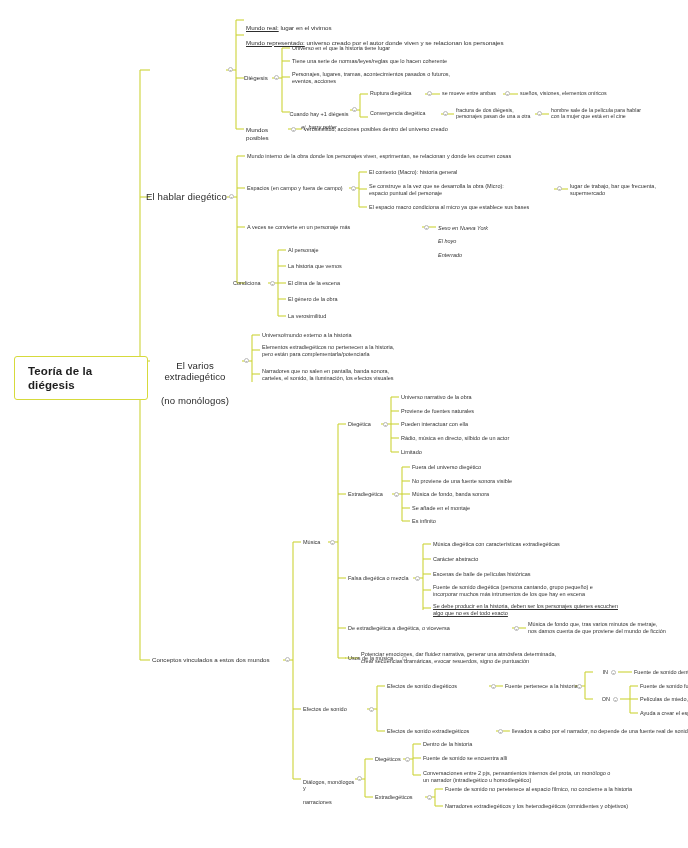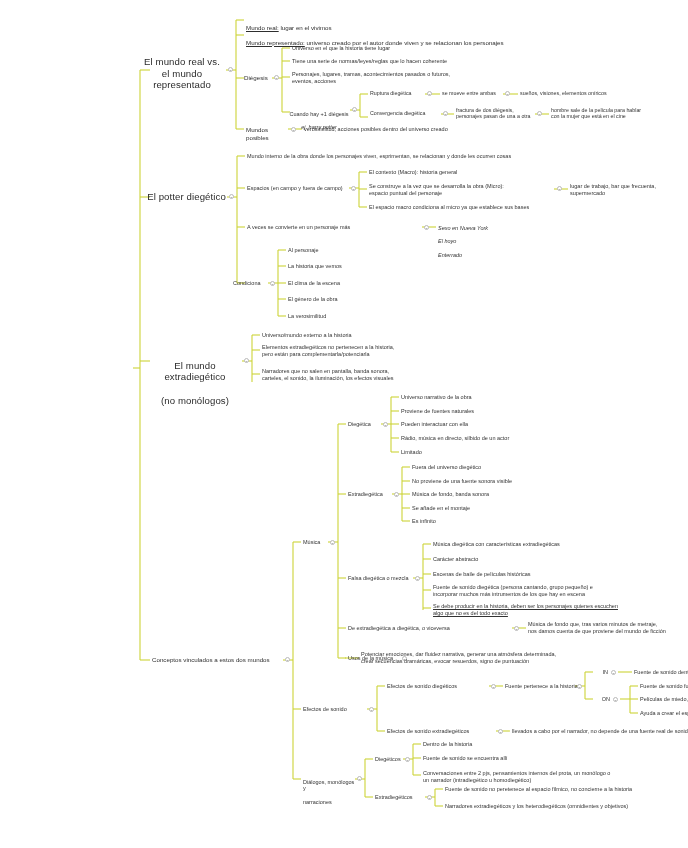--- a/index.html
+++ b/index.html
@@ -187,23 +187,22 @@
     <path d="M413,744 H421"></path>
     <path d="M413,758 H421"></path>
     <path d="M413,775 H421"></path>
 
     <path d="M425,797 H435"></path>
     <path d="M435,789 V806"></path>
     <path d="M435,789 H443"></path>
     <path d="M435,806 H443"></path>
   </svg>
 
-
-  <div class="node lvl1 c" style="left:138px;top:56px;width:88px;">El mundo real vs.
-el mundo representado</div>
+  <div class="node lvl0" style="left:14px;top:356px;width:106px;">Teoría de la diégesis</div>
+
   <div class="knob" style="left:228px;top:67px;"></div>
 
   <div class="node lvl2" style="left:246px;top:16px;width:430px;">
     <span class="und">Mundo real:</span><span> lugar en el vivimos</span>
   </div>
   <div class="node lvl2" style="left:246px;top:31px;width:430px;">
     <span class="und">Mundo representado:</span><span> universo creado por el autor donde viven y se relacionan los personajes</span>
   </div>
 
   <div class="node lvl2" style="left:244px;top:74px;width:28px;">Diégesis</div>
@@ -231,21 +230,21 @@
   <div class="node lvl4" style="left:456px;top:107px;width:80px;">fractura de dos diégesis,
 personajes pasan de una a otra</div>
   <div class="knob" style="left:537px;top:111px;"></div>
   <div class="node lvl4" style="left:551px;top:107px;width:130px;">hombre sale de la película para hablar
 con la mujer que está en el cine</div>
 
   <div class="node lvl2" style="left:246px;top:126px;width:42px;">Mundos posibles</div>
   <div class="knob" style="left:291px;top:127px;"></div>
   <div class="node lvl3" style="left:304px;top:126px;width:300px;">verosimilitud, acciones posibles dentro del universo creado</div>
 
-  <div class="node lvl1 c" style="left:146px;top:191px;width:81px;">El potter diegético</div>
+  <div class="node lvl1 c" style="left:146px;top:191px;width:81px;">El hablar diegético</div>
   <div class="knob" style="left:229px;top:194px;"></div>
 
   <div class="node lvl3" style="left:247px;top:153px;width:420px;">Mundo interno de la obra donde los personajes viven, esprimentan, se relacionan y donde les ocurren cosas</div>
 
   <div class="node lvl3" style="left:247px;top:185px;width:100px;">Espacios (en campo y fuera de campo)</div>
   <div class="knob" style="left:351px;top:186px;"></div>
 
   <div class="node lvl3" style="left:369px;top:169px;width:260px;">El contexto (Macro): historia general</div>
   <div class="node lvl3" style="left:369px;top:183px;width:188px;">Se construye a la vez que se desarrolla la obra (Micro):
 espacio puntual del personaje</div>
@@ -264,21 +263,21 @@
 
   <div class="node lvl3" style="left:233px;top:280px;width:35px;">Condiciona</div>
   <div class="knob" style="left:270px;top:281px;"></div>
   <div class="node lvl3" style="left:288px;top:247px;width:180px;">Al personaje</div>
   <div class="node lvl3" style="left:288px;top:263px;width:180px;">La historia que vemos</div>
   <div class="node lvl3" style="left:288px;top:280px;width:180px;">El clima de la escena</div>
   <div class="node lvl3" style="left:288px;top:296px;width:180px;">El género de la obra</div>
   <div class="node lvl3" style="left:288px;top:313px;width:180px;">La verosimilitud</div>
 
   <div class="node lvl1 c" style="left:148px;top:348px;width:94px;">
-    <div>El mundo extradiegético</div>
+    <div>El varios extradiegético</div>
     <div>(no monólogos)</div>
   </div>
   <div class="knob" style="left:244px;top:358px;"></div>
 
   <div class="node lvl3" style="left:262px;top:332px;width:300px;">Universo/mundo externo a la historia</div>
   <div class="node lvl3" style="left:262px;top:344px;width:300px;">Elementos extradiegéticos no pertenecen a la historia,
 pero están para complementarla/potenciarla</div>
   <div class="node lvl3" style="left:262px;top:368px;width:300px;">Narradores que no salen en pantalla, banda sonora,
 carteles, el sonido, la iluminación, los efectos visuales</div>
 

